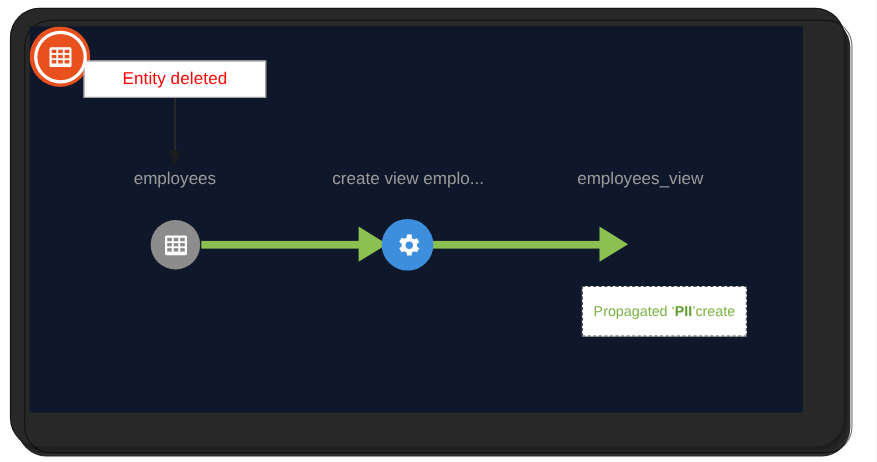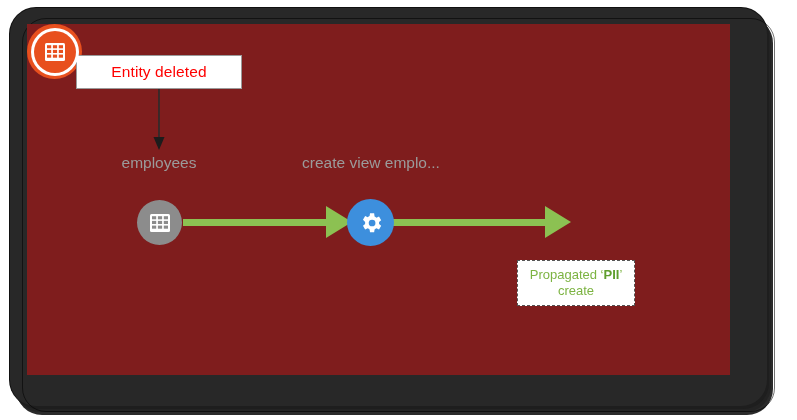--- a/index.html
+++ b/index.html
@@ -49,21 +49,21 @@
     opacity: 0.55;
   }
 
   
   .canvas {
     position: absolute;
     left: 27px;
     top: 24px;
     width: 703px;
     height: 351px;
-    background: #7f1d1d;
+    background: #0f172a;
     overflow: hidden;
   }
 
   
   .callout-box {
     position: absolute;
     left: 49px;
     top: 31px;
     width: 166px;
     height: 34px;
@@ -176,29 +176,29 @@
     border-radius: 50%;
     background: #e8501e;
     display: flex;
     align-items: center;
     justify-content: center;
   }
 
   
   .annotation {
     position: absolute;
-    left: 490px;
+    left: 502px;
     top: 236px;
-    width: 118px;
+    width: 150px;
     height: 46px;
     border: 1px dashed #555555;
     box-sizing: border-box;
     background: #ffffff;
     display: flex;
-    flex-direction: column;
+    flex-direction: row;
     align-items: center;
     justify-content: center;
     line-height: 1.25;
   }
   .annotation-line {
     color: #7cb342;
     font-size: 13px;
     white-space: nowrap;
   }
   .annotation-line b {
@@ -221,20 +221,21 @@
       <span class="callout-text">Entity deleted</span>
     </div>
 
     <svg class="leader" viewBox="0 0 703 351" width="703" height="351">
       <line x1="132" y1="65" x2="132" y2="116" stroke="#2b2b2b" stroke-width="1.6"></line>
       <polygon points="132,126 126.5,113 137.5,113" fill="#1c1c1c"></polygon>
     </svg>
 
     <div class="node-label l2">create view emplo...</div>
     <div class="node-label l1">employees</div>
+    <div class="node-label l3">employees_view</div>
 
     <div class="edge e1"></div>
     <div class="arrowhead a1"></div>
 
     <div class="edge e2"></div>
     <div class="arrowhead a2"></div>
 
     <div class="node node-source">
       <svg width="24" height="24" viewBox="0 0 24 24">
         <rect x="2" y="3" width="20" height="18" rx="1.5" fill="#ffffff"></rect>

